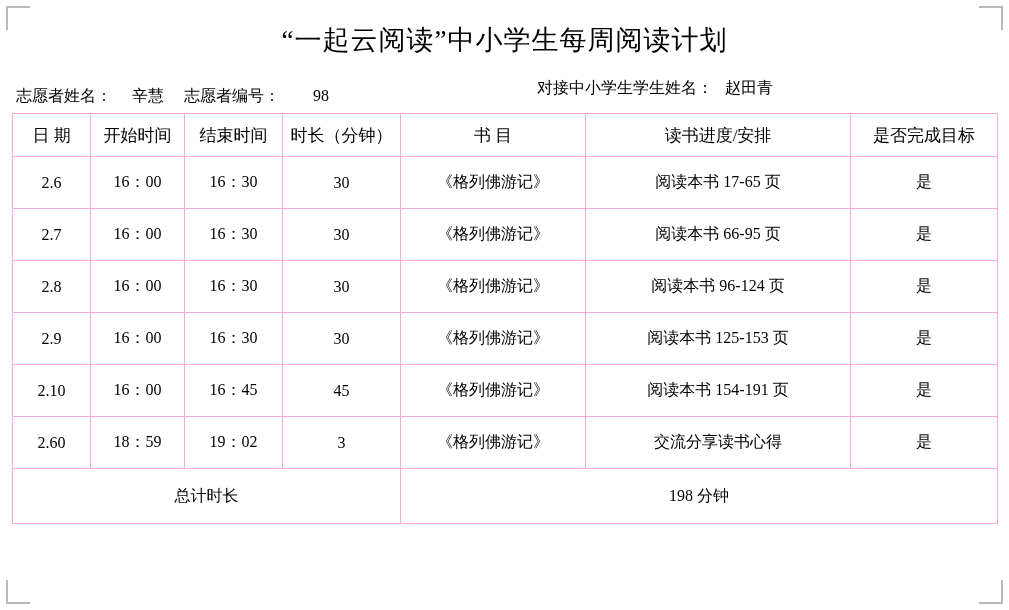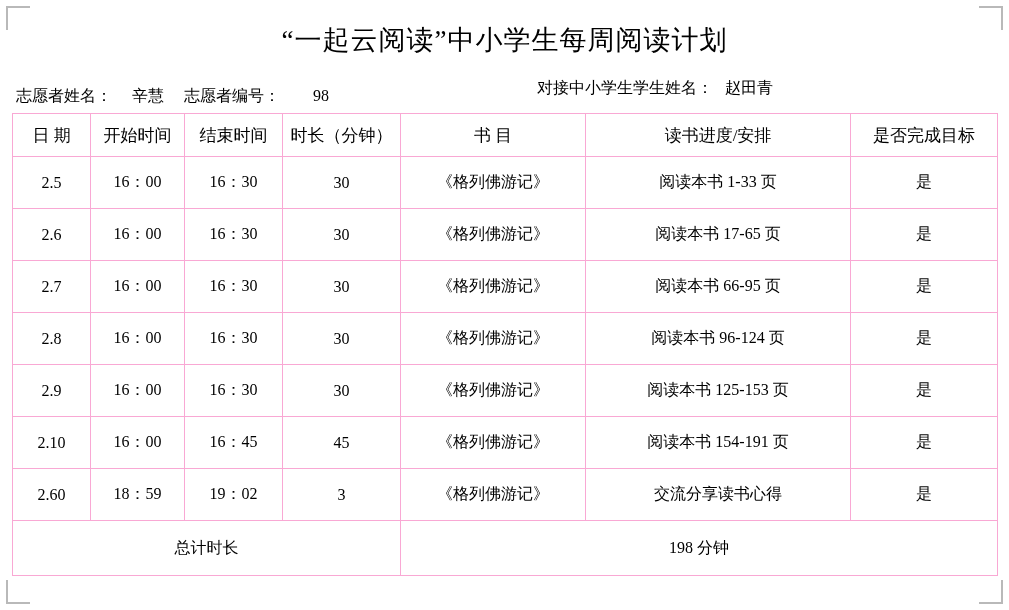--- a/index.html
+++ b/index.html
@@ -153,29 +153,20 @@
         <td>开始时间</td>
         <td>结束时间</td>
         <td>时长（分钟）</td>
         <td>书 目</td>
         <td>读书进度/安排</td>
         <td>是否完成目标</td>
       </tr>
     </thead>
     <tbody>
       <tr>
-        <td>2.5</td>
-        <td>16：00</td>
-        <td>16：30</td>
-        <td>30</td>
-        <td class="cell-book">《格列佛游记》</td>
-        <td class="cell-prog">阅读本书 1-33 页</td>
-        <td>是</td>
-      </tr>
-      <tr>
         <td>2.6</td>
         <td>16：00</td>
         <td>16：30</td>
         <td>30</td>
         <td class="cell-book">《格列佛游记》</td>
         <td class="cell-prog">阅读本书 17-65 页</td>
         <td>是</td>
       </tr>
       <tr>
         <td>2.7</td>

